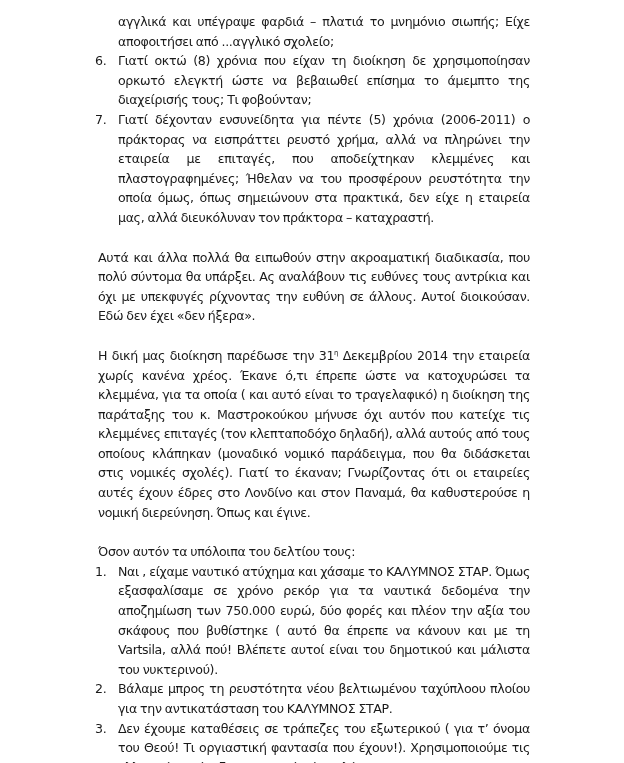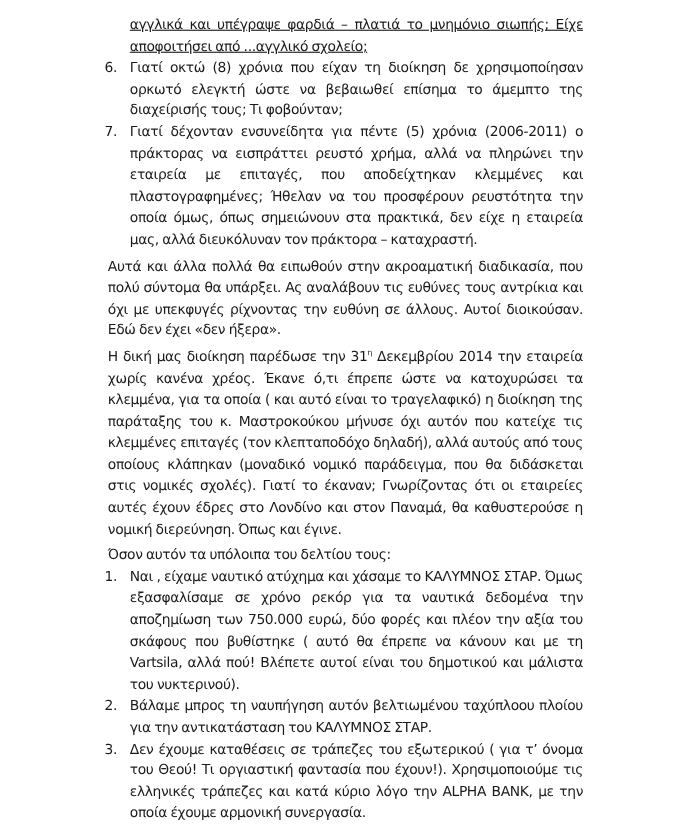--- a/index.html
+++ b/index.html
@@ -22,40 +22,39 @@
     width: 432px;
     font-size: 12.6px;
     line-height: 19.6px;
     letter-spacing: -0.35px;
     word-spacing: -0.5px;
   }
   .p {
     margin: 0;
     text-align: justify;
   }
-  .para-gap { margin-top: 4px; }
+  .para-gap { margin-top: 20px; }
   ol.list {
     margin: 0;
     padding: 0;
     list-style: none;
   }
   ol.list li {
     position: relative;
     padding-left: 20px;
     text-align: justify;
   }
   ol.list li .num {
     position: absolute;
     left: -3px;
     top: 0;
   }
   .cont {
     padding-left: 20px;
     text-align: justify;
-    text-decoration: underline;
   }
   sup { font-size: 7px; line-height: 0; vertical-align: 5px; }
   .list-bottom { margin-top: 11px; }
 </style>
 </head>
 <body>
 
 <div class="page">
 
   <div class="cont">
@@ -79,21 +78,21 @@
 
   <p class="p para-gap">Όσον αυτόν τα υπόλοιπα του δελτίου τους:</p>
 
   <ol class="list list-bottom">
     <li>
       <span class="num">1.</span>
       <span>Ναι , είχαμε ναυτικό ατύχημα  και χάσαμε το ΚΑΛΥΜΝΟΣ ΣΤΑΡ. Όμως εξασφαλίσαμε  σε χρόνο ρεκόρ για τα ναυτικά δεδομένα  την αποζημίωση των 750.000 ευρώ, δύο φορές και πλέον την αξία του σκάφους που βυθίστηκε ( αυτό θα έπρεπε να κάνουν και με τη Vartsila, αλλά πού! Βλέπετε αυτοί είναι του δημοτικού και μάλιστα του νυκτερινού).</span>
     </li>
     <li>
       <span class="num">2.</span>
-      <span>Βάλαμε μπρος τη ναυπήγηση αυτόν βελτιωμένου  ταχύπλοου πλοίου για την αντικατάσταση του ΚΑΛΥΜΝΟΣ ΣΤΑΡ.</span>
+      <span>Βάλαμε μπρος τη ρευστότητα νέου βελτιωμένου  ταχύπλοου πλοίου για την αντικατάσταση του ΚΑΛΥΜΝΟΣ ΣΤΑΡ.</span>
     </li>
     <li>
       <span class="num">3.</span>
       <span>Δεν έχουμε καταθέσεις  σε τράπεζες του εξωτερικού ( για τ’ όνομα του Θεού! Τι οργιαστική φαντασία που έχουν!). Χρησιμοποιούμε  τις ελληνικές τράπεζες και κατά κύριο λόγο την ALPHA BANK, με την οποία έχουμε αρμονική συνεργασία.</span>
     </li>
 
   </ol>
 
 </div>
 

